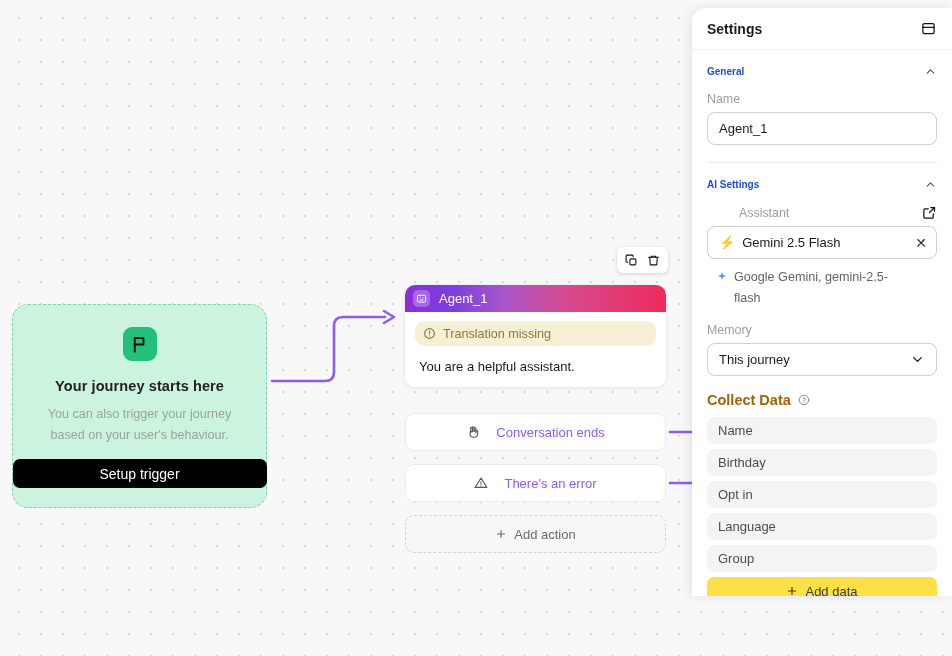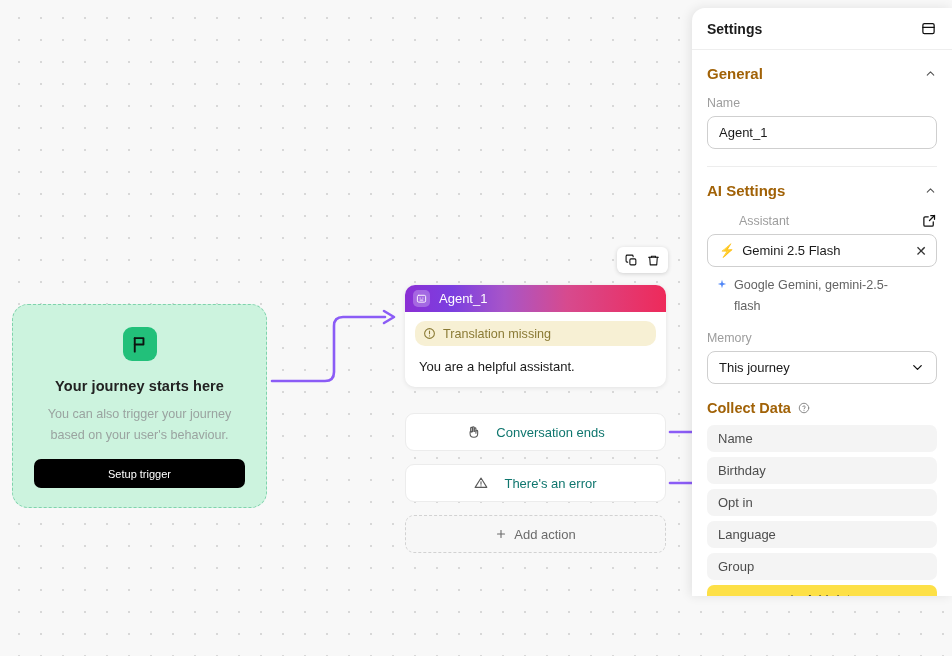--- a/index.html
+++ b/index.html
@@ -53,24 +53,24 @@
     color: #222; letter-spacing: .1px;
   }
   #start-sub {
     margin-top: 10px;
     width: 200px; text-align: center;
     font-size: 12.6px; line-height: 21px;
     color: #9aa3a0;
   }
   #setup-trigger {
     margin-top: 13px;
-    width: 211px; height: 29px;
+    width: 254px; height: 29px;
     background: #000; color: #fff;
     border: none; border-radius: 7px;
-    font-family: inherit; font-size: 11px; font-weight: 500;
+    font-family: inherit; font-size: 14px; font-weight: 500;
     cursor: pointer;
   }
 
   
   #node-toolbar {
     position: absolute;
     left: 617px; top: 247px;
     width: 51px; height: 26px;
     background: #fff;
     border-radius: 6px;
@@ -118,21 +118,21 @@
   
   .action-row {
     position: absolute; left: 405px;
     width: 261px; height: 38px;
     box-sizing: border-box;
     background: #fff;
     border: 1px solid #ececec;
     border-radius: 9px;
     display: flex; align-items: center; justify-content: center;
     gap: 16px;
-    font-size: 13px; color: #0f766e;
+    font-size: 13px; color: #8b5cf6;
     cursor: pointer;
   }
   #action-conv { top: 413px; }
   #action-err  { top: 464px; }
   #add-action {
     position: absolute; left: 405px; top: 515px;
     width: 261px; height: 38px;
     box-sizing: border-box;
     background: #f7f7f7;
     border: 1.4px dashed #d2d2d2;
@@ -173,21 +173,21 @@
   }
   #panel-title { font-size: 14px; font-weight: 700; color: #1c1c1c; }
   #panel-toggle { cursor: pointer; display: flex; }
 
   #panel-body { padding: 0 15px; }
 
   .sect-head {
     display: flex; align-items: center; justify-content: space-between;
     padding-top: 15px;
   }
-  .sect-title { font-size: 15px; font-weight: 700; color: #a16207; }
+  .sect-title { font-size: 10px; font-weight: 700; color: #1d4ed8; }
   .chev-up { cursor: pointer; display: flex; }
 
   .field-label {
     font-size: 12.4px; color: #9d9d9d;
     margin-top: 14px; margin-bottom: 6px;
   }
   .label-row {
     display: flex; align-items: center; justify-content: space-between;
     margin-top: 14px; margin-bottom: 6px; margin-left: 32px;
   }

